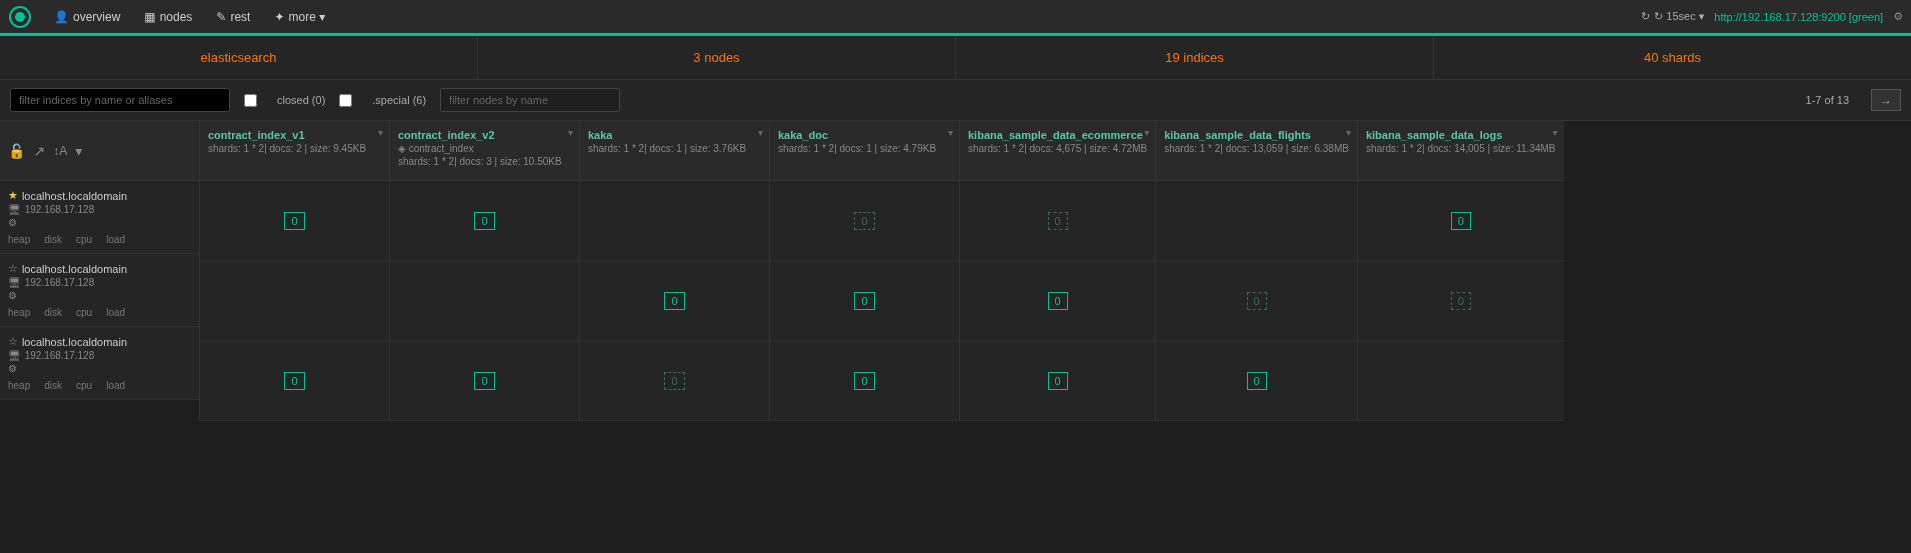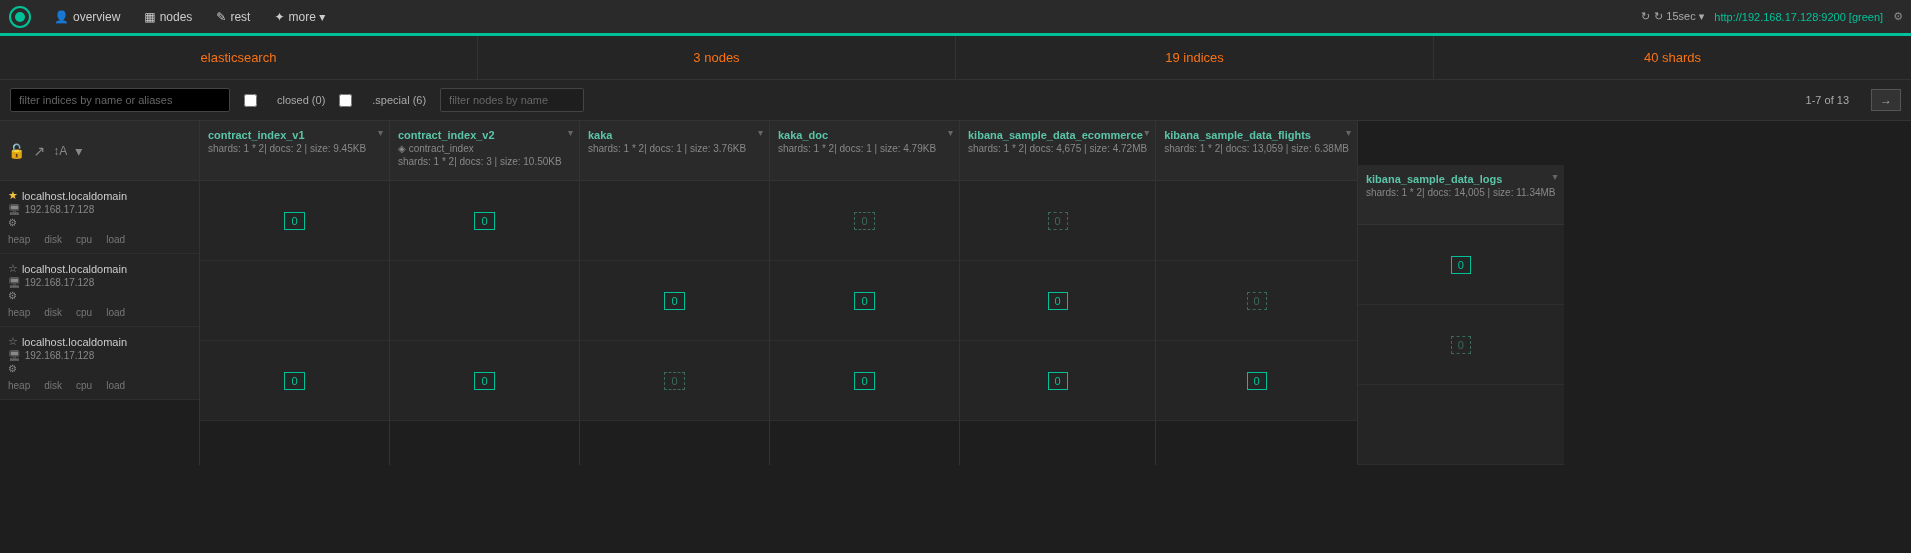--- a/index.html
+++ b/index.html
@@ -99,21 +99,21 @@
       font-size: 11px;
       cursor: pointer;
     }
     .checkbox-label input { accent-color: #00c299; }
     .filter-nodes-input {
       background: #1e1e1e;
       border: 1px solid #444;
       color: #ccc;
       padding: 5px 8px;
       font-size: 11px;
-      width: 144px;
+      width: 180px;
       border-radius: 2px;
     }
     .filter-nodes-input::placeholder { color: #666; }
     .pagination-info {
       margin-left: auto;
       color: #aaa;
       font-size: 11px;
     }
     .nav-arrow-btn {
       background: #333;
@@ -186,21 +186,21 @@
     .indices-area {
       display: flex;
       flex: 1;
       overflow-x: auto;
     }
     .index-col {
       min-width: 190px;
       border-right: 1px solid #333;
       flex-shrink: 0;
     }
-    .index-col:last-child { border-right: none; margin-top: 44px; }
+    .index-col:last-child { border-right: none; }
     .index-header {
       background: #2a2a2a;
       border-bottom: 1px solid #333;
       padding: 8px;
       height: 60px;
       position: relative;
     }
     .index-name {
       color: #5bc5a7;
       font-size: 11px;

